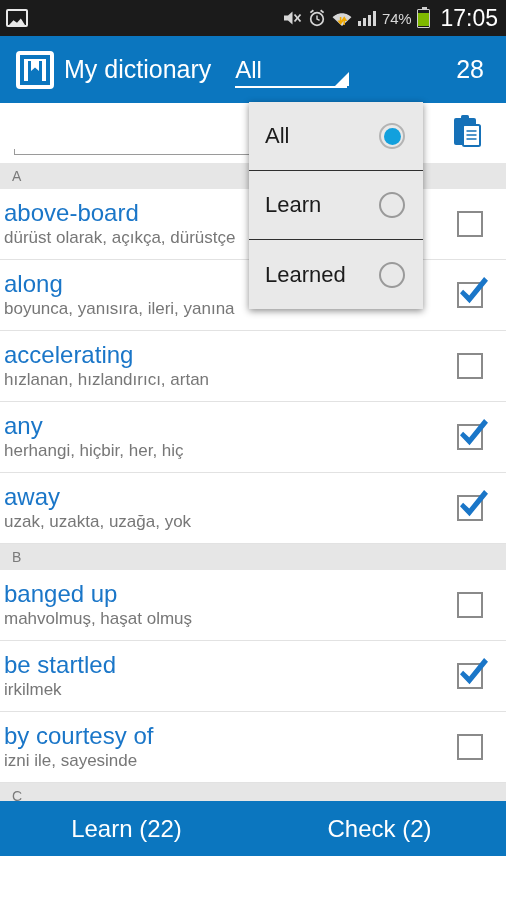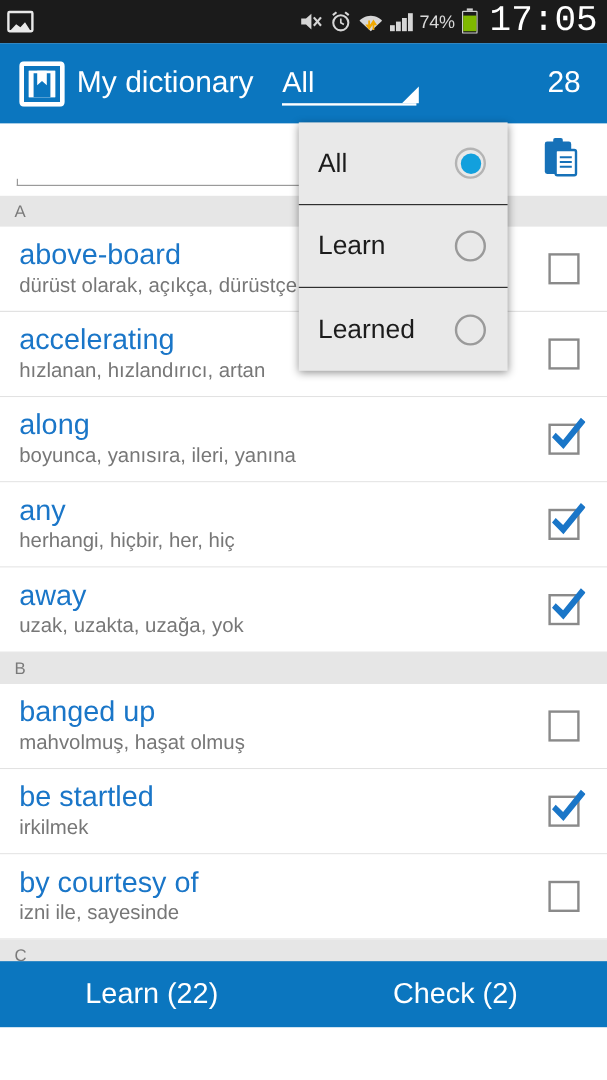--- a/index.html
+++ b/index.html
@@ -53,21 +53,21 @@
     width: 13px; height: 19px;
     border: 1px solid #cfcfcf; border-radius: 1px;
     position: relative; background: #1b1b1b;
     padding: 1px;
   }
   .batt::before {
     content:""; position: absolute; top: -3px; left: 3.5px;
     width: 5px; height: 2px; background: #cfcfcf;
   }
   .batt span { display:block; width: 100%; height: 74%; background: #7fb800; position:absolute; bottom:1px; left:0; width:11px; }
-  .clock { color: #ffffff; font-size: 30px; margin-left: 4px; letter-spacing: 0px; font-family: Liberation Mono, monospace; }
+  .clock { color: #ffffff; font-size: 23px; margin-left: 4px; letter-spacing: 0px; }
 
   
   .appbar {
     position: absolute; top: 36px; left: 0;
     width: 506px; height: 67px;
     background: #0b76bf;
     display: flex; align-items: center; justify-content: center;
   }
   .book-icon { margin-left: 16px; width: 38px; height: 38px; position: relative; }
   .title {
@@ -143,21 +143,21 @@
     padding-left: 12px;
     color: #7a7a7a; font-size: 14px;
   }
   .row {
     height: 71px;
     border-bottom: 1px solid #e2e2e2;
     display: flex; align-items: center;
     position: relative;
     background: #ffffff;
   }
-  .row-text { padding-left: 16px; flex: 1; min-width: 0; }
+  .row-text { padding-left: 4px; flex: 1; min-width: 0; }
   .word {
     color: #1a76c8; font-size: 24px; line-height: 28px;
     white-space: nowrap;
   }
   .translation {
     color: #777777; font-size: 17px; line-height: 22px;
     white-space: nowrap; overflow: hidden;
   }
   .cb-wrap {
     width: 72px; display: flex; align-items: center; justify-content: center;
@@ -309,34 +309,34 @@
         <div class="row-text">
           <div class="word">above-board</div>
           <div class="translation">dürüst olarak, açıkça, dürüstçe</div>
         </div>
         <div class="cb-wrap">
           <div class="checkbox"></div>
         </div>
       </div>
       <div class="row">
         <div class="row-text">
+          <div class="word">along</div>
+          <div class="translation">boyunca, yanısıra, ileri, yanına</div>
+        </div>
+        <div class="cb-wrap">
+          <div class="checkbox checked"></div>
+        </div>
+      </div>
+      <div class="row">
+        <div class="row-text">
           <div class="word">accelerating</div>
           <div class="translation">hızlanan, hızlandırıcı, artan</div>
         </div>
         <div class="cb-wrap">
           <div class="checkbox"></div>
-        </div>
-      </div>
-      <div class="row">
-        <div class="row-text">
-          <div class="word">along</div>
-          <div class="translation">boyunca, yanısıra, ileri, yanına</div>
-        </div>
-        <div class="cb-wrap">
-          <div class="checkbox checked"></div>
         </div>
       </div>
       <div class="row">
         <div class="row-text">
           <div class="word">any</div>
           <div class="translation">herhangi, hiçbir, her, hiç</div>
         </div>
         <div class="cb-wrap">
           <div class="checkbox checked"></div>
         </div>

